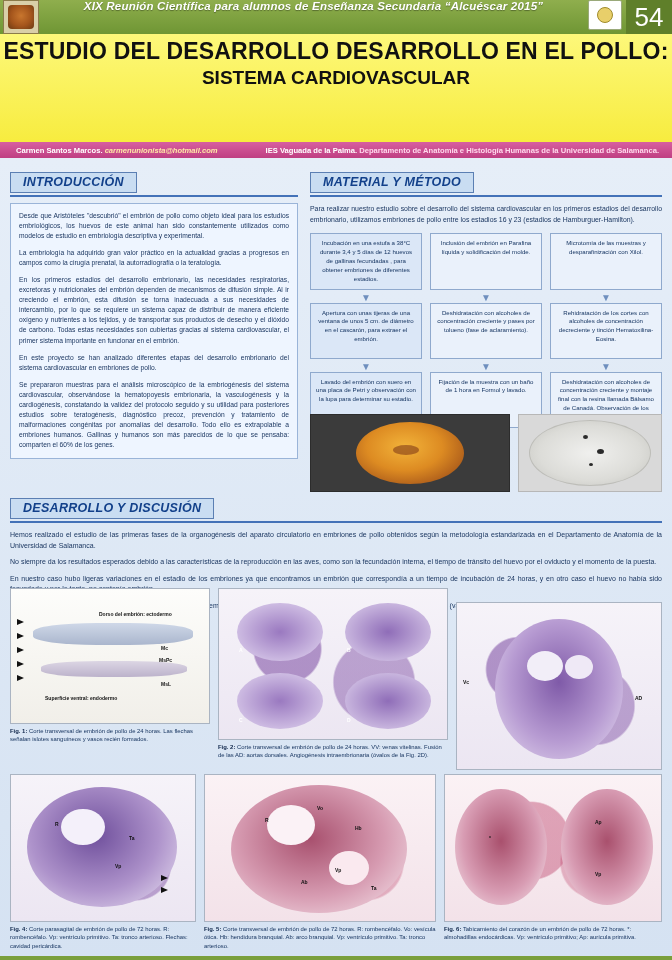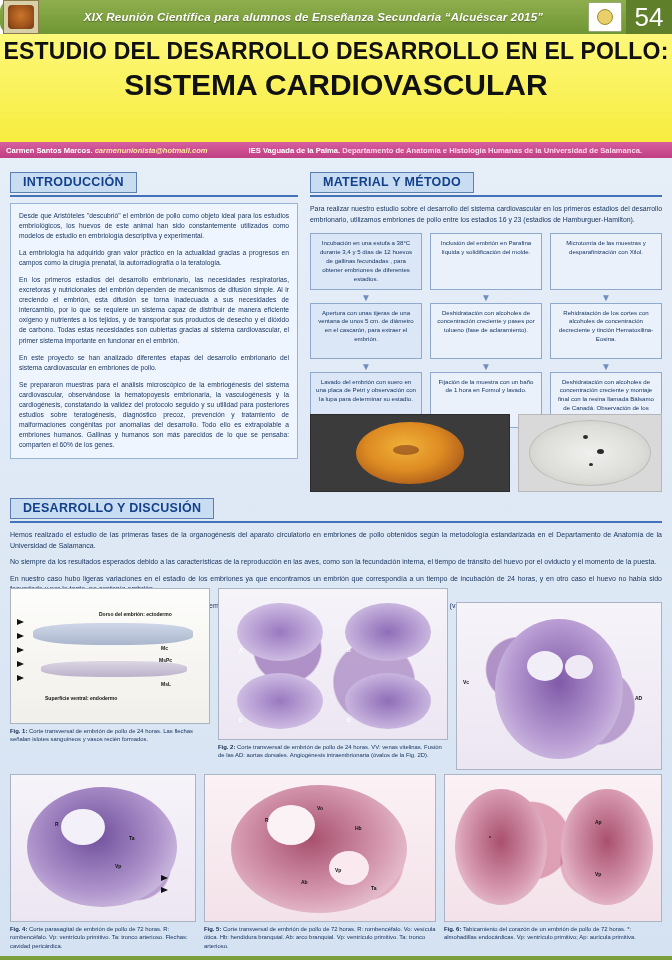--- a/index.html
+++ b/index.html
@@ -14,21 +14,21 @@
   .poster {
     position:absolute; inset:0;
     background:#ffffff;
   }
 
   
   .topbar {
     position:absolute; left:0; top:0; width:672px; height:34px;
     background:#7a9f3c;
     background:linear-gradient(#8fae4d,#6f9634);
-    display:flex; align-items:center;border-radius:11px;
+    display:flex; align-items:flex-start;
   }
   .crest-left {
     width:36px; height:34px; margin-left:3px;
     background:#d9cfa8;
     border:1px solid #8a7b4a;
     position:relative; overflow:hidden;
   }
   .crest-left .fox {
     position:absolute; left:4px; top:4px; width:26px; height:24px;
     background:radial-gradient(circle at 50% 45%, #c8762e 0%, #a4551c 55%, #6b3a12 100%);
@@ -63,52 +63,53 @@
     background:#fbf35e;
     background:linear-gradient(#fdf87a,#f7ec3f);
     text-align:center;
     padding-top:5px;
   }
   .title-l1 {
     font-size:23px; font-weight:bold; color:#111; line-height:1.12;
     letter-spacing:.2px;
   }
   .title-l2 {
-    font-size:30px; font-weight:bold; color:#111; line-height:1.2;
+    font-size:19px; font-weight:bold; color:#111; line-height:1.2;
     margin-top:2px;
   }
 
   
   .authorbar {
     position:absolute; left:0; top:142px; width:672px; height:16px;
     background:#c94b8e;
     background:linear-gradient(#d75fa0,#bf3f82);
     display:flex; align-items:center;
     font-size:7.6px; color:#ffffff; font-weight:bold;
   }
-  .authorbar .left { padding-left:6px; }
+  .authorbar .left { padding-left:16px; }
   .authorbar .mail { color:#ffe9a6; font-style:italic; font-weight:bold; }
-  .authorbar .right { margin-left:28px;padding-left:13px; }
+  .authorbar .right { margin-left:35px;padding-left:13px; }
   .authorbar .right .inst { color:#ffffff; font-weight:bold; }
   .authorbar .right .dept { color:#ffd7ec; font-weight:bold; }
 
   
   .body-area {
     position:absolute; left:0; top:158px; width:672px; height:802px;
     background:#dfe9f5;
     background:linear-gradient(#e6eef8,#d5e2f2);
   }
 
   .section-head {
     display:inline-block;
     background:#c9ddf2;
     border:1px solid #5b7fb3;
     color:#12408a; font-weight:bold; font-size:12.5px;
     padding:2px 12px 3px 12px;
     letter-spacing:.3px;
+    font-style:italic;
   }
   .rule {
     height:2px; background:#4472b8; margin-top:2px;
   }
 
   
   .intro {
     position:absolute; left:10px; top:14px; width:288px;
   }
   .intro .panel {

